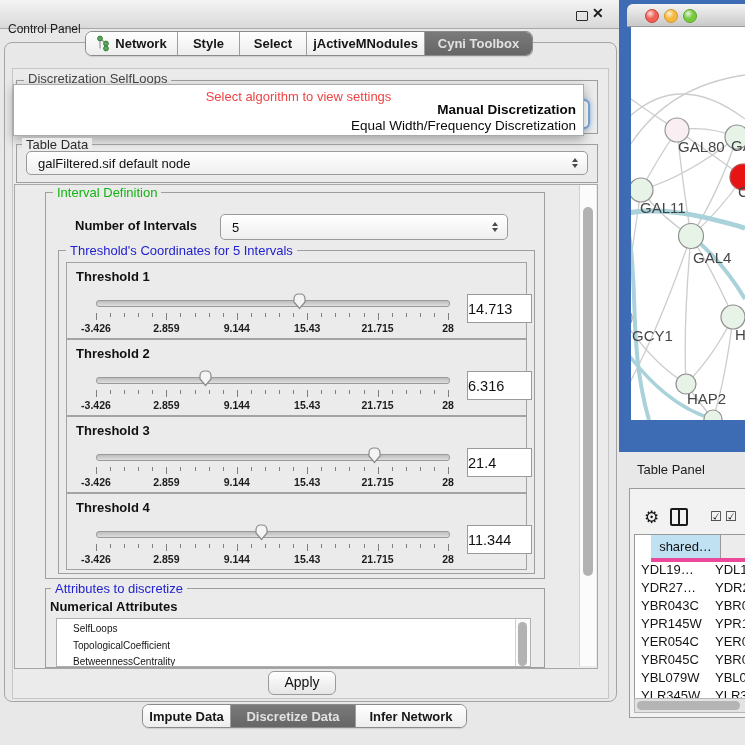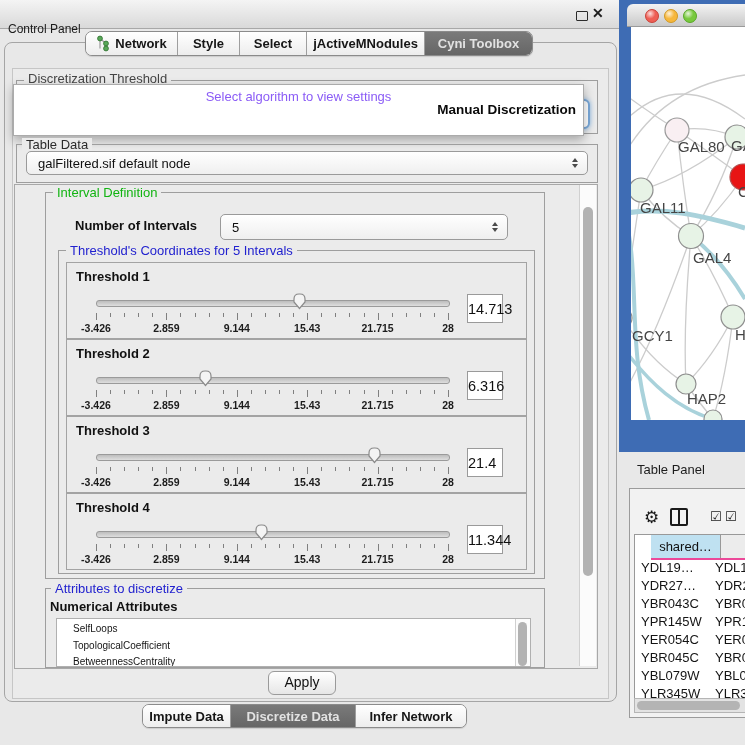--- a/index.html
+++ b/index.html
@@ -26,21 +26,21 @@
   #outer-panel{left:4px;top:42px;width:611px;height:658px;border:1px solid #a5a5a5;border-radius:8px;}
   #inner-panel{left:12px;top:68px;width:595px;height:629px;border:1px solid #c6c6c6;background:#ebebeb;}
   .group{border:1px solid #9e9e9e;}
   .group-title{position:absolute;background:#ebebeb;padding:0 4px;font-size:13px;line-height:13px;}
   
   #algo-combo{left:22px;top:99px;width:564px;height:26px;border:2px solid #7aa8d8;border-radius:6px;
     background:#fff;box-shadow:0 0 5px #85b5e5;}
   
   #algo-popup{left:13px;top:84px;width:569px;height:50px;background:#fff;border:1px solid #ababab;
     box-shadow:0 4px 10px rgba(0,0,0,.3);}
-  #algo-placeholder{left:0;top:4px;width:569px;text-align:center;font-size:13px;color:#8b5cf6;}
+  #algo-placeholder{left:0;top:4px;width:569px;text-align:center;font-size:13px;color:#ef4444;}
   .algo-opt{left:2px;font-size:13.5px;color:#0a0a0a;width:560px;text-align:right;}
   
   .combo{background:linear-gradient(#ffffff,#efefef);border:1px solid #9a9a9a;border-radius:5px;
     font-size:13px;color:#101010;display:flex;align-items:center;justify-content:flex-end;}
   .combo .val{padding-left:11px;flex:1;}
   .arrows{display:flex;flex-direction:column;align-items:center;gap:2px;margin-right:9px;}
   .arrows i{width:0;height:0;border-left:3.5px solid transparent;border-right:3.5px solid transparent;}
   .arrows .up{border-bottom:4.5px solid #4a4a4a;}
   .arrows .dn{border-top:4.5px solid #4a4a4a;}
   
@@ -50,43 +50,43 @@
   
   .thresh-panel{position:absolute;left:66px;width:459px;height:75px;border:1px solid #a3a3a3;background:#ebebeb;}
   .thresh-label{position:absolute;left:9px;top:6px;font-size:13px;font-weight:bold;color:#111;}
   .track{position:absolute;left:29px;top:37px;width:352px;height:5px;border:1px solid #9a9a9a;border-radius:3px;
     background:linear-gradient(#bdbdbd,#dedede);}
   .thumb{position:absolute;top:29px;}
   .tick{position:absolute;width:1px;background:#7f7f7f;}
   .tick.minor{top:50px;height:4px;}
   .tick.major{top:50px;height:7px;}
   .ticklabel{position:absolute;top:59px;transform:translateX(-50%);font-size:10.5px;font-weight:bold;color:#1c1c1c;white-space:nowrap;}
-  .valbox{position:absolute;left:400px;top:31px;width:36px;height:29px;background:#fff;border:1px solid #9a9a9a;
-    font-size:14.5px;color:#101010;text-align:right;line-height:29px;padding-right:6px;box-sizing:border-box;}
+  .valbox{position:absolute;left:400px;top:31px;width:65px;height:29px;background:#fff;border:1px solid #9a9a9a;
+    font-size:14.5px;color:#101010;text-align:left;line-height:29px;padding-right:6px;box-sizing:border-box;}
   
   #attr-list{left:56px;top:618px;width:473px;height:47px;background:#fff;border:1px solid #b0b0b0;overflow:hidden;}
   .attr-item{font-size:10px;color:#151515;line-height:16.5px;padding-left:16px;white-space:nowrap;}
   
   #apply-btn{left:268px;top:671px;width:66px;height:22px;border:1px solid #9a9a9a;border-radius:6px;
     background:linear-gradient(#ffffff,#e6e6e6);font-size:14px;color:#101010;text-align:center;line-height:21px;}
   
   #net-window{left:619px;top:0;width:126px;height:452px;background:#3e6cb4;}
   #net-titlebar{left:8px;top:4px;width:118px;height:22px;border-radius:6px 0 0 0;
     background:linear-gradient(#f3f3f3,#c9c9c9);border-bottom:1px solid #9a9a9a;}
   .light{position:absolute;top:4.5px;width:12px;height:12px;border-radius:50%;}
   #net-canvas{left:12px;top:27px;width:114px;height:393px;background:#fff;overflow:hidden;}
   
   #tp-title{left:637px;top:462px;font-size:13px;color:#1c1c1c;}
   #table-panel{left:629px;top:488px;width:116px;height:228px;border:1px solid #9b9b9b;background:#f2f2f2;overflow:hidden;}
   #tp-gear{left:14px;top:18px;font-size:17px;color:#1a1a1a;font-family:"DejaVu Sans",sans-serif;}
   #tp-colicon{left:40px;top:19px;width:14px;height:14px;border:2px solid #1a1a1a;border-radius:2px;}
   #tp-colicon i{position:absolute;left:6px;top:0;width:2px;height:14px;background:#1a1a1a;}
   .tp-check{position:absolute;top:20px;font-size:13px;color:#1a1a1a;font-family:"DejaVu Sans",sans-serif;}
   #tp-table{left:4px;top:45px;width:111px;height:168px;border:1px solid #999;background:#fff;overflow:hidden;}
-  #tp-header{display:flex;height:23px;border-bottom:2px solid #ec4899;margin-left:16px;}
+  #tp-header{display:flex;height:23px;border-bottom:4px solid #ec4899;margin-left:16px;}
   #tp-h1{width:75px;background:#bfe1f1;border-right:1px solid #999;font-size:13px;color:#111;
     text-align:center;line-height:23px;overflow:hidden;}
   #tp-h2{flex:1;background:#ececec;font-size:13px;color:#111;line-height:23px;padding-left:25px;overflow:hidden;}
   .tp-row{display:flex;height:18px;font-size:13px;color:#141414;}
   .tp-c1{width:76px;padding-left:6px;box-sizing:border-box;overflow:hidden;white-space:nowrap;}
   .tp-c2{flex:1;overflow:hidden;white-space:nowrap;padding-left:4px;}
   #tp-hscroll{left:4px;top:209px;width:111px;height:13px;background:#e3e3e3;border:1px solid #b5b5b5;}
   #tp-hthumb{position:absolute;left:2px;top:1.5px;width:103px;height:9px;background:#b4b4b4;border-radius:5px;}
   .clr-green{color:#12b412;}
   .clr-blue{color:#2222cf;}
@@ -126,26 +126,27 @@
     </div>
     <div class="seg" style="width:117px">
       <span>jActiveMNodules</span>
     </div>
     <div class="seg sel" style="width:107px">
       <span>Cyni Toolbox</span>
     </div>
   </div>
 
   <div class="abs group" style="left:16px;top:80px;width:580px;height:52px"></div>
-  <div class="group-title" style="left:24px;top:72px;color:#454545">Discretization Threshold</div>
+  <div class="group-title" style="left:24px;top:72px;color:#454545">Discretization SelfLoops</div>
   <div class="abs" id="algo-combo"></div>
 
   <div class="abs" id="algo-popup">
     <div class="abs" id="algo-placeholder">Select algorithm to view settings</div>
     <div class="abs algo-opt bold" style="top:17px">Manual Discretization</div>
+    <div class="abs algo-opt" style="top:33px">Equal Width/Frequency Discretization</div>
   </div>
 
   <div class="abs group" style="left:16px;top:144px;width:580px;height:37px"></div>
   <div class="group-title" style="left:22px;top:138px;color:#2b2b2b">Table Data</div>
   <div class="abs combo" style="left:26px;top:151px;width:560px;height:22px">
     <span class="val">galFiltered.sif default node</span>
     <span class="arrows">
         <i class="up"></i>
         <i class="dn"></i>
       </span>

